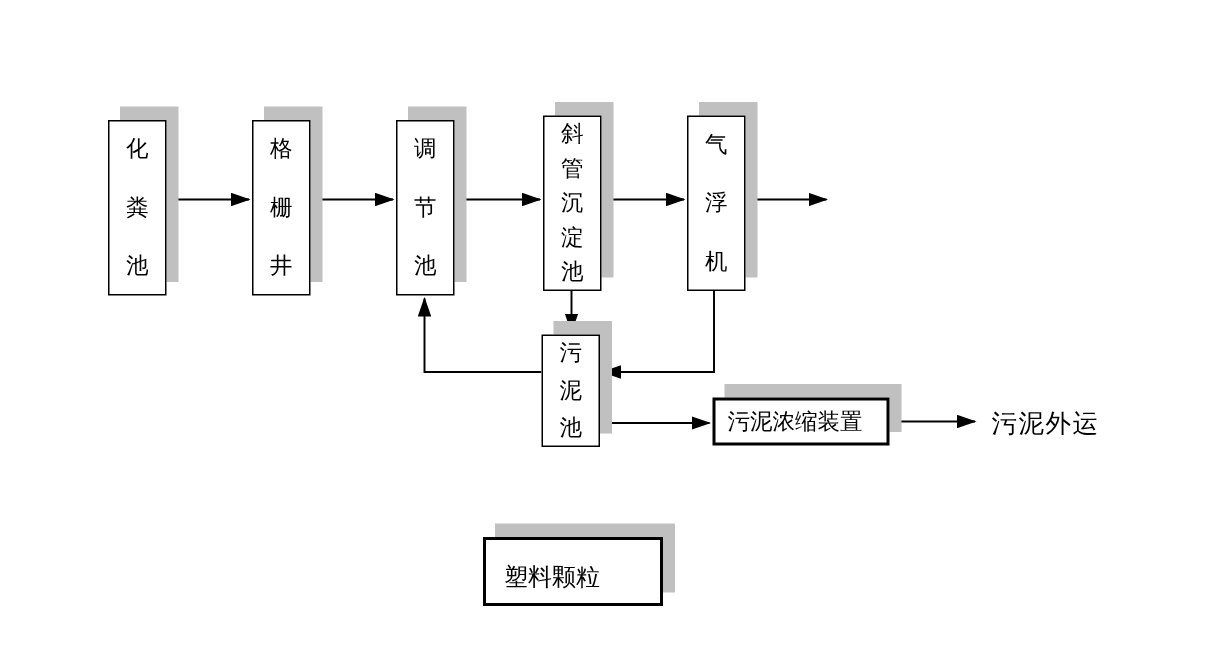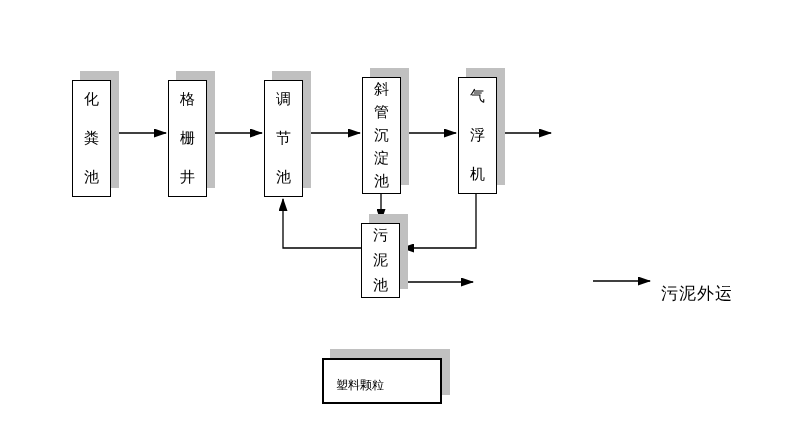--- a/index.html
+++ b/index.html
@@ -47,25 +47,25 @@
     border-width:2px;
   }
   .hnode.thickener{
     left:475px;top:265px;width:118px;height:32px;
     justify-content:flex-start;padding-left:8px;
     border-width:2px;
   }
   .hnode.plastic{
     left:322px;top:358px;width:120px;height:46px;
     justify-content:flex-start;padding-left:12px;padding-top:8px;
-    font-size:12px;
+    font-size:16px;
     border-width:2px;
   }
   .free-label{
-    position:absolute;left:661px;top:282px;
+    position:absolute;left:661px;top:271px;
     font-size:17px;letter-spacing:1px;
   }
 </style>
 </head>
 <body>
 
 <div class="canvas">
 
   <svg class="connectors" viewBox="0 0 807 430" xmlns="http://www.w3.org/2000/svg">
     <defs>
@@ -105,18 +105,19 @@
 
   <div class="node vnode lh40" style="left:458px;top:77px;">气
 浮
 机</div>
 
 
   <div class="node vnode sludge lh25" style="left:361px;top:223px;">污
 泥
 池</div>
 
+  <div class="node hnode thickener">污泥浓缩装置</div>
 
   <div class="node hnode plastic">塑料颗粒</div>
 
   <div class="free-label">污泥外运</div>
 
 </div>
 
 </body></html>

